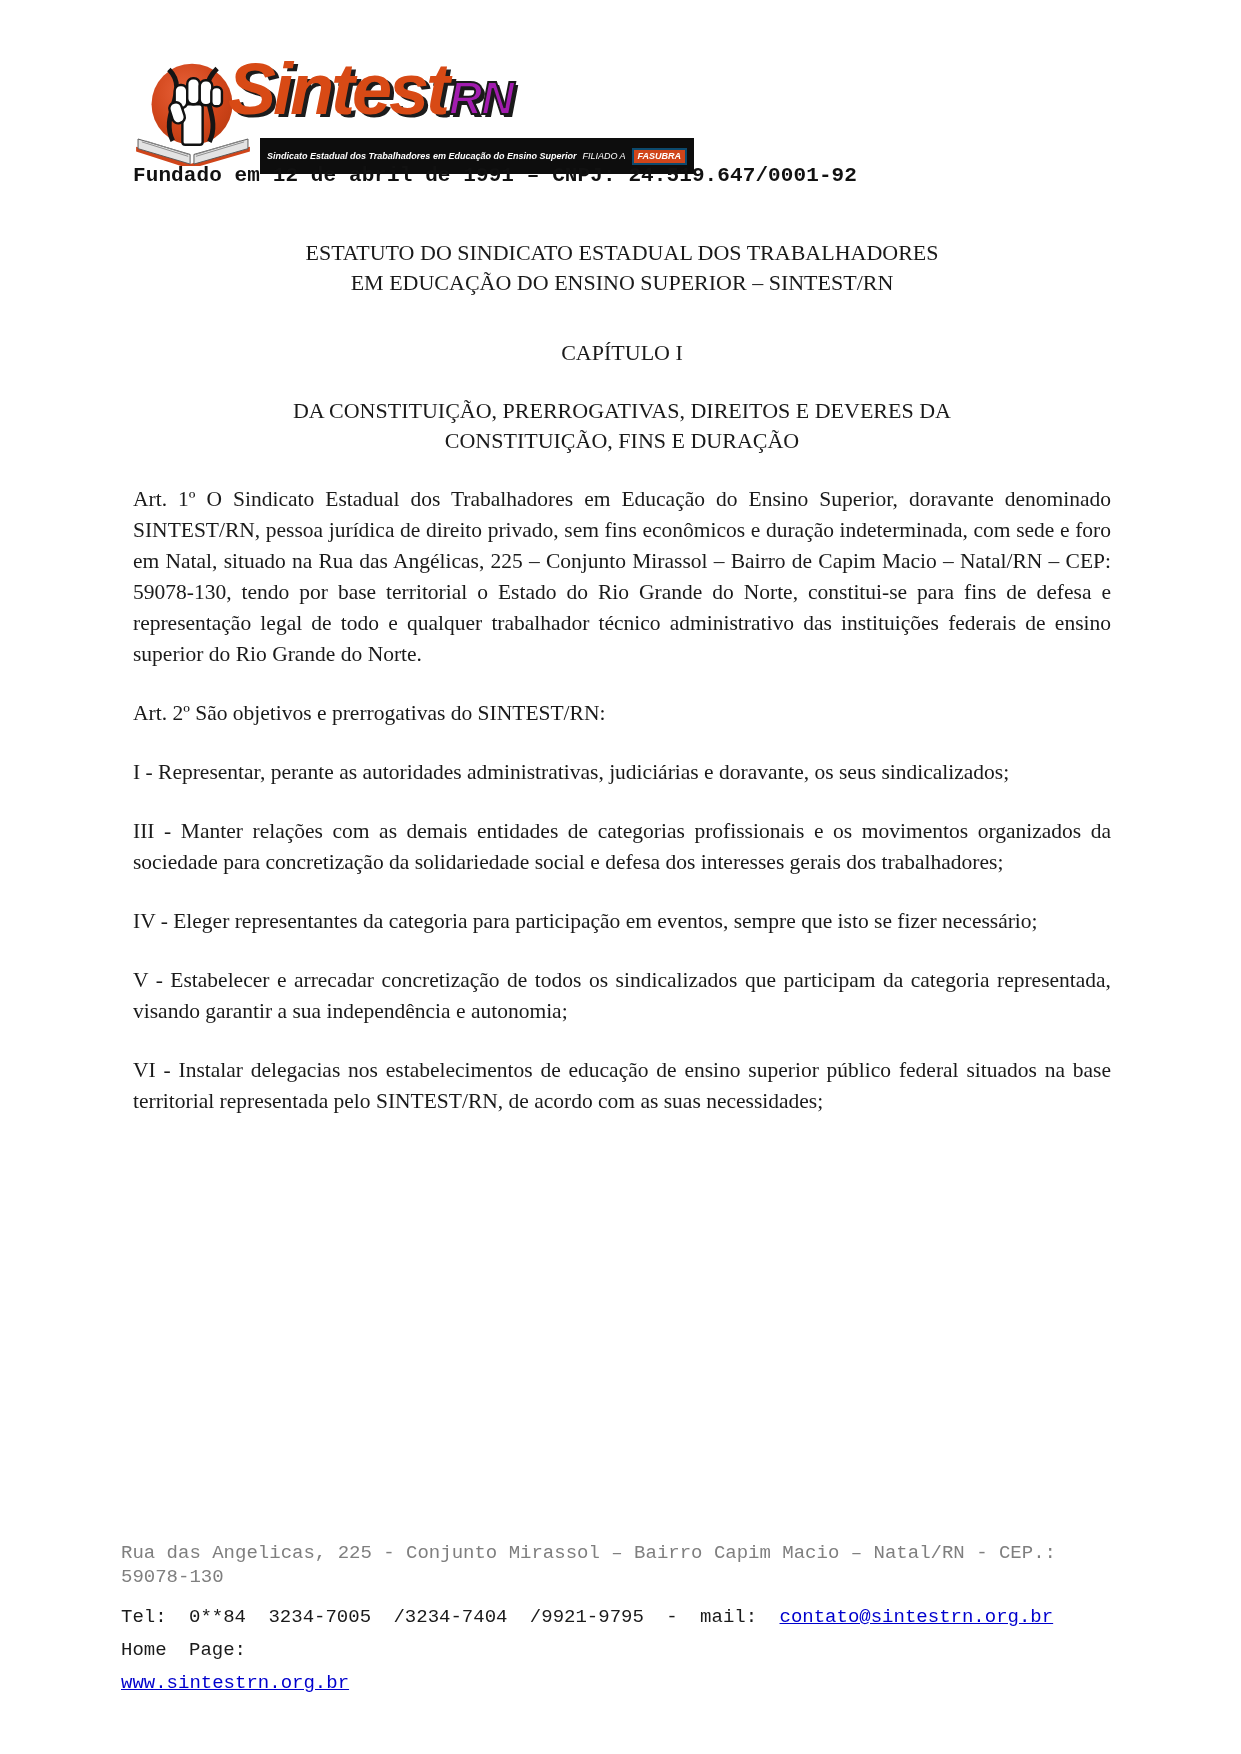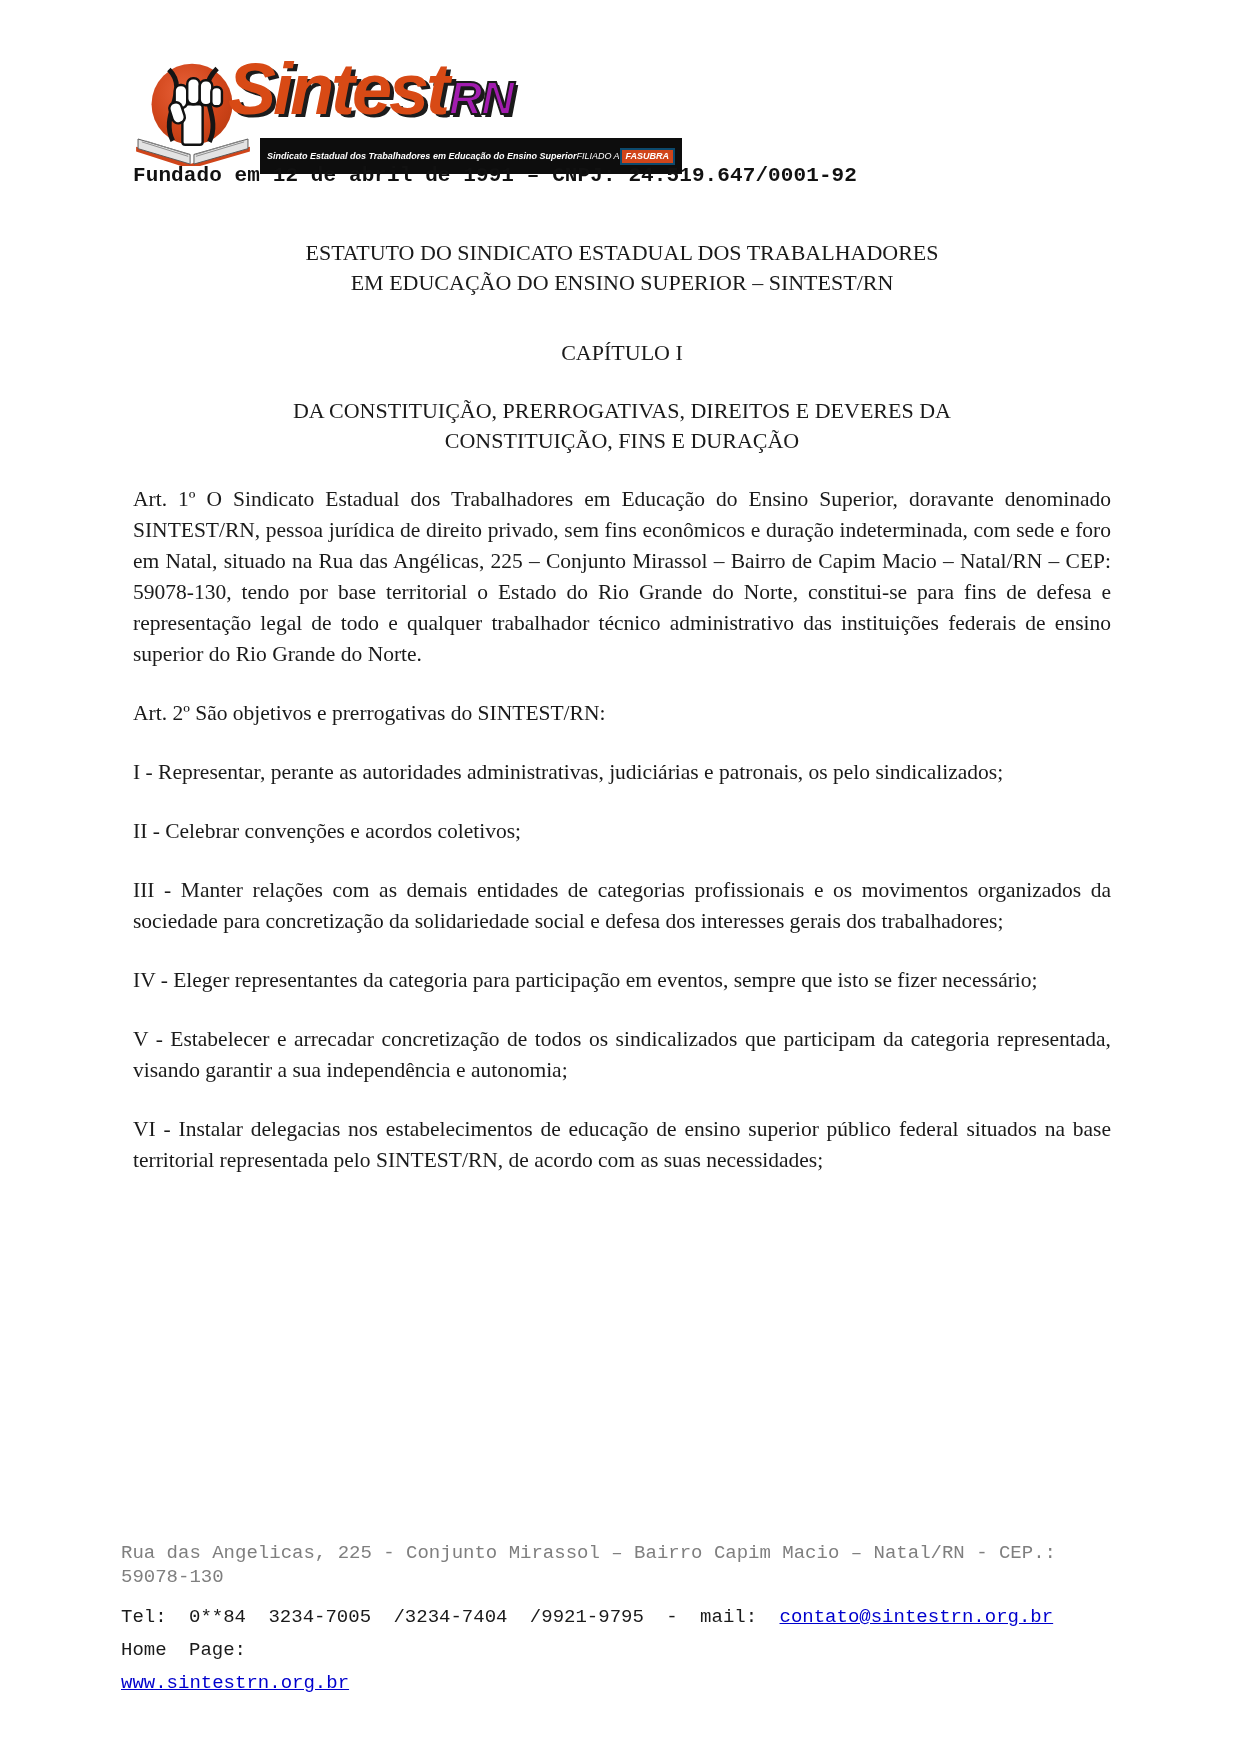--- a/index.html
+++ b/index.html
@@ -25,21 +25,21 @@
     text-shadow:4px 3px 0 #1c1c1c;
   }
   .brand-suffix{
     font-size:46px;letter-spacing:-1px;color:#a21caf;
     -webkit-text-stroke:2px #1a1a1a;
     text-shadow:3px 3px 0 #1a1a1a;
     margin-left:2px;
   }
   .tagline-bar{
     position:absolute;left:132px;top:84px;height:36px;
-    display:flex;align-items:center;
+    display:flex;align-items:center;gap:6px;
     background:#0d0d0d;padding:0 7px;
     font-family:"Liberation Sans", sans-serif;font-style:italic;
     white-space:nowrap;
   }
   .tagline-text{color:#ffffff;font-size:9px;font-weight:bold;}
   .affil-prefix{color:#ffffff;font-size:9px;}
   .affil-chip{
     color:#ffffff;font-size:9px;font-weight:bold;
     background:#d0451a;border:2px solid #0c4a6e;padding:0 4px;line-height:13px;
   }
@@ -133,22 +133,21 @@
 
     <div class="doc-chapter">CAPÍTULO I</div>
 
     <div class="doc-section">
       <div>DA CONSTITUIÇÃO, PRERROGATIVAS, DIREITOS E DEVERES DA</div>
       <div>CONSTITUIÇÃO, FINS E DURAÇÃO</div>
     </div>
 
     <p>Art. 1º O Sindicato Estadual dos Trabalhadores em Educação do Ensino Superior, doravante denominado SINTEST/RN, pessoa jurídica de direito privado, sem fins econômicos e duração indeterminada, com sede e foro em Natal, situado na Rua das Angélicas, 225 – Conjunto Mirassol – Bairro de Capim Macio – Natal/RN – CEP: 59078-130, tendo por base territorial o Estado do Rio Grande do Norte, constitui-se para fins de defesa e representação legal de todo e qualquer trabalhador técnico administrativo das instituições federais de ensino superior do Rio Grande do Norte.</p>
     <p>Art. 2º São objetivos e prerrogativas do SINTEST/RN:</p>
-    <p>I - Representar, perante as autoridades administrativas, judiciárias e patronais, os pelo sindicalizados;</p>
-    <p>II - Celebrar convenções e acordos coletivos;</p>
+    <p>I - Representar, perante as autoridades administrativas, judiciárias e doravante, os seus sindicalizados;</p>
     <p>III - Manter relações com as demais entidades de categorias profissionais e os movimentos organizados da sociedade para concretização da solidariedade social e defesa dos interesses gerais dos trabalhadores;</p>
     <p>IV - Eleger representantes da categoria para participação em eventos, sempre que isto se fizer necessário;</p>
     <p>V - Estabelecer e arrecadar concretização de todos os sindicalizados que participam da categoria representada, visando garantir a sua independência e autonomia;</p>
     <p>VI - Instalar delegacias nos estabelecimentos de educação de ensino superior público federal situados na base territorial representada pelo SINTEST/RN, de acordo com as suas necessidades;</p>
   </main>
 
   <footer class="page-footer">
     <div class="footer-address">Rua das Angelicas, 225 - Conjunto Mirassol – Bairro  Capim Macio – Natal/RN - CEP.: 59078-130</div>
     <div class="footer-contact">
       <span class="spread">

